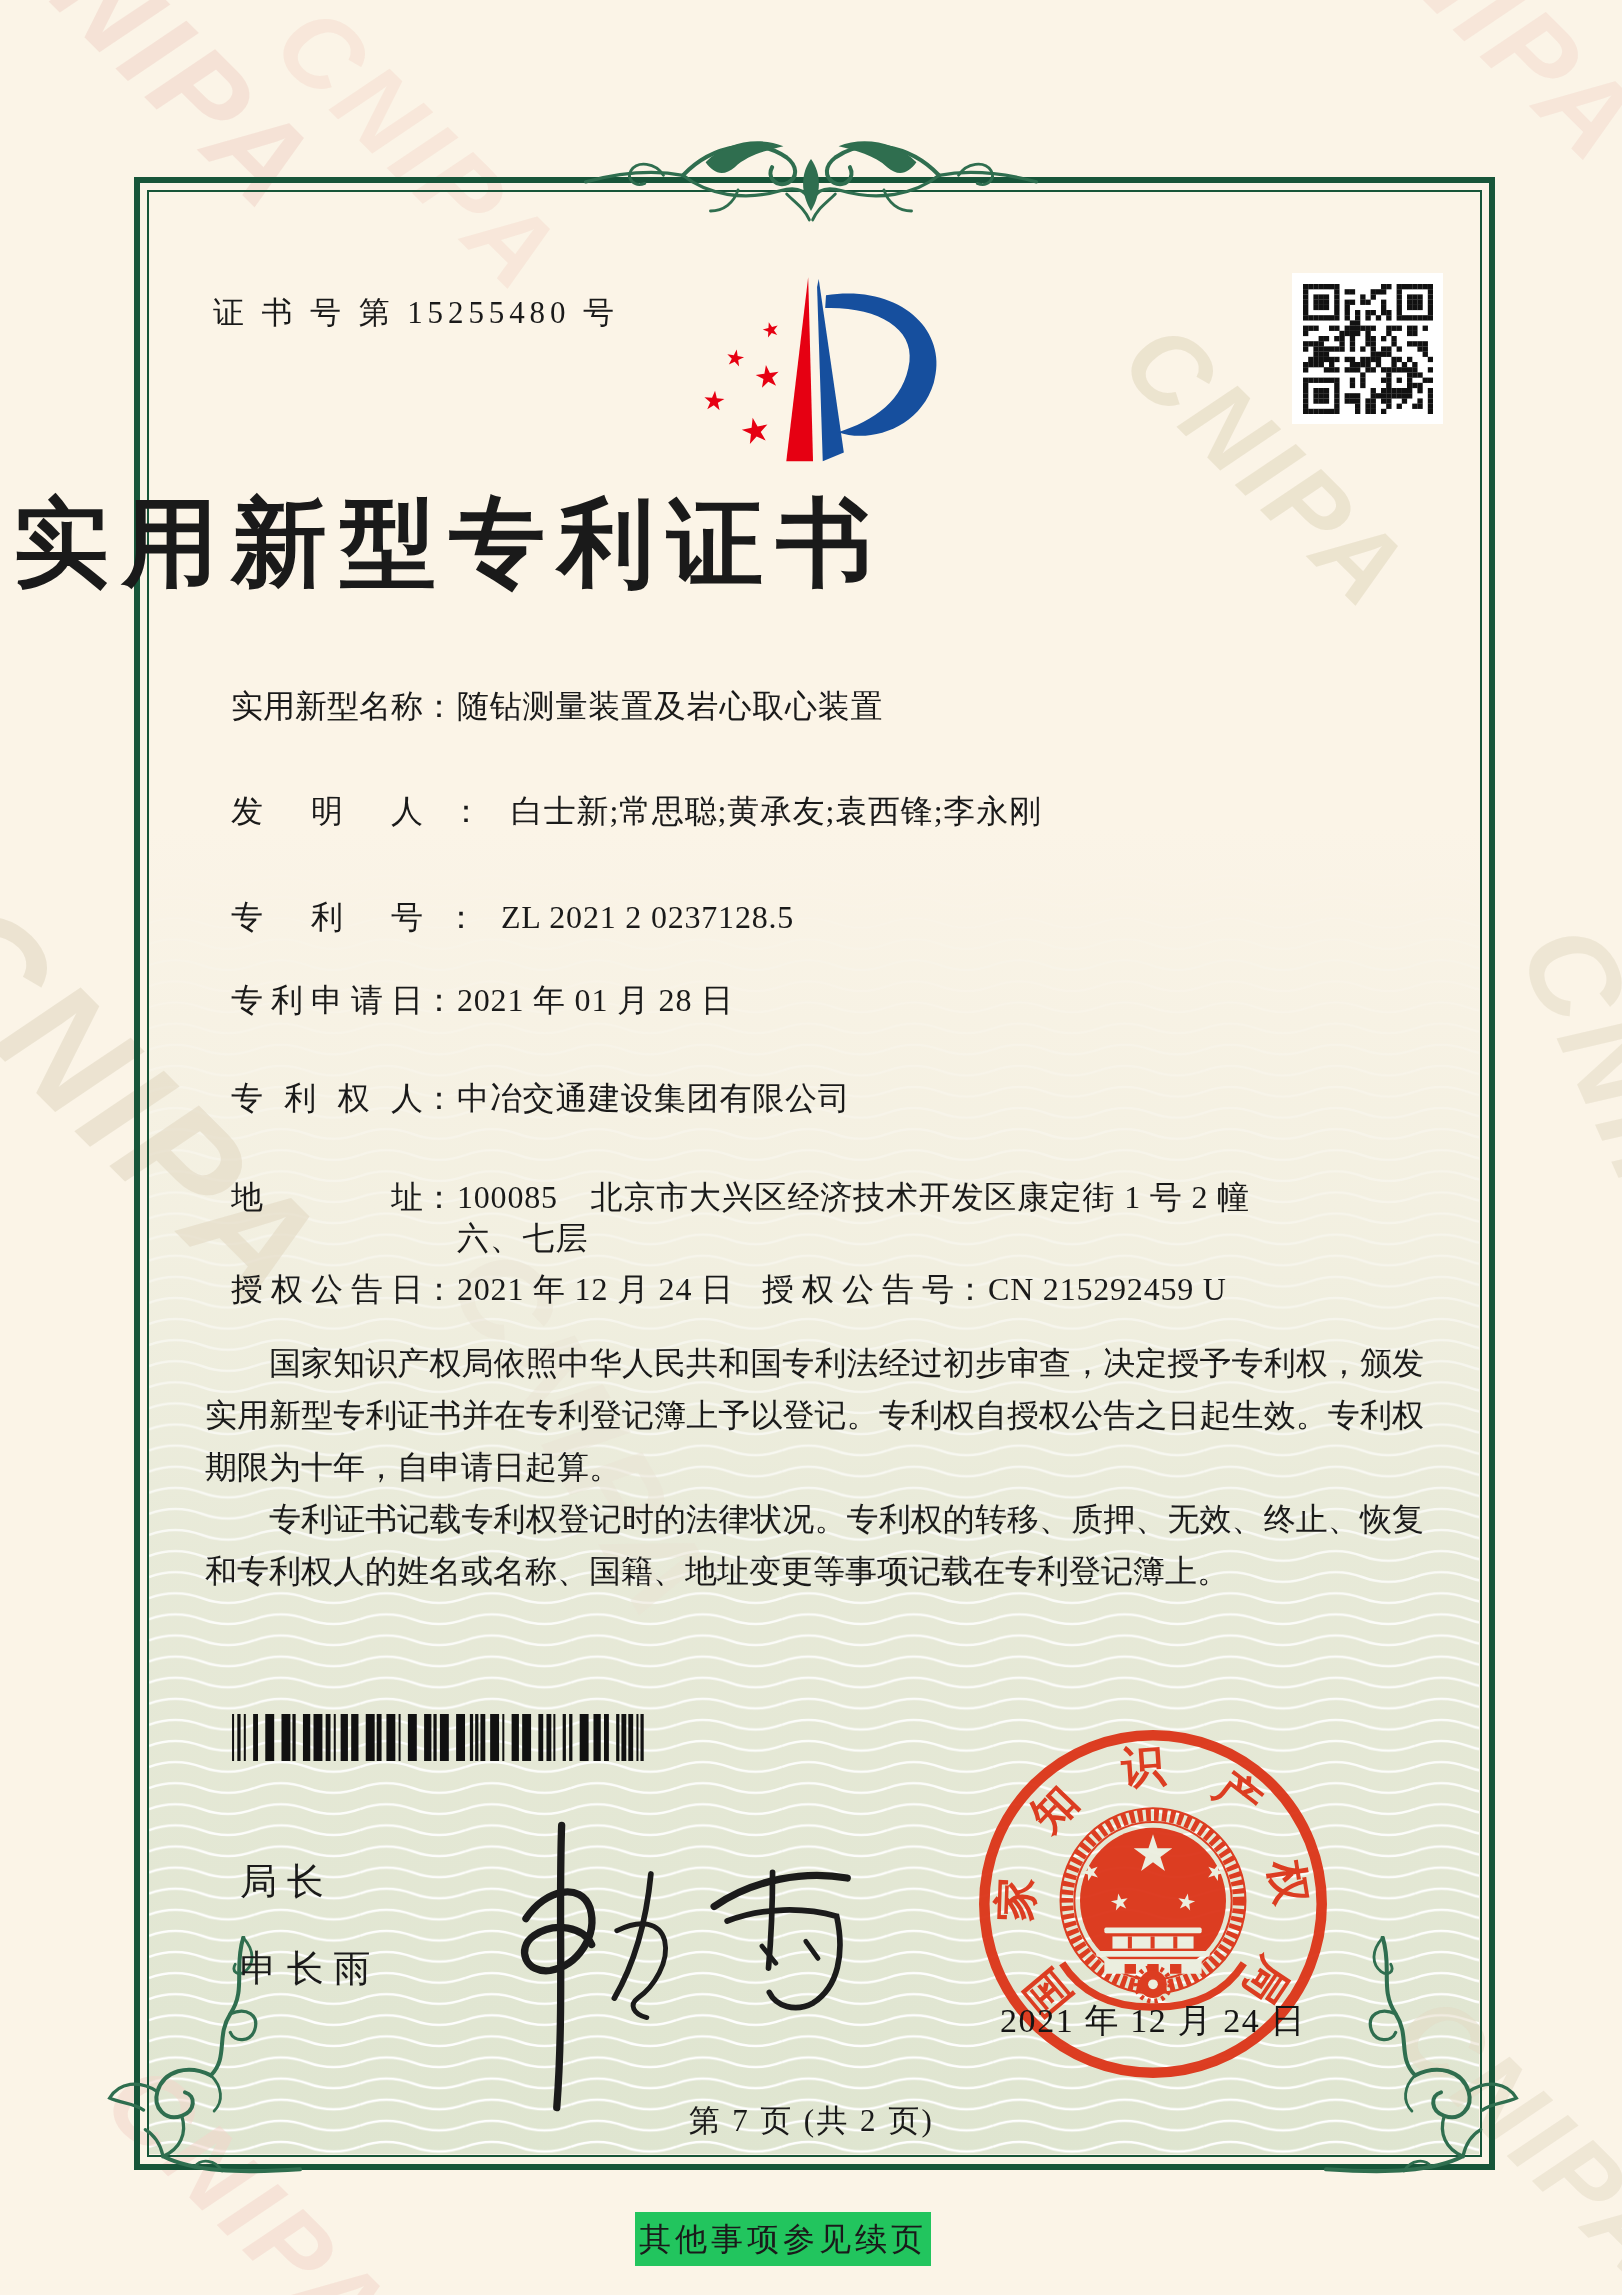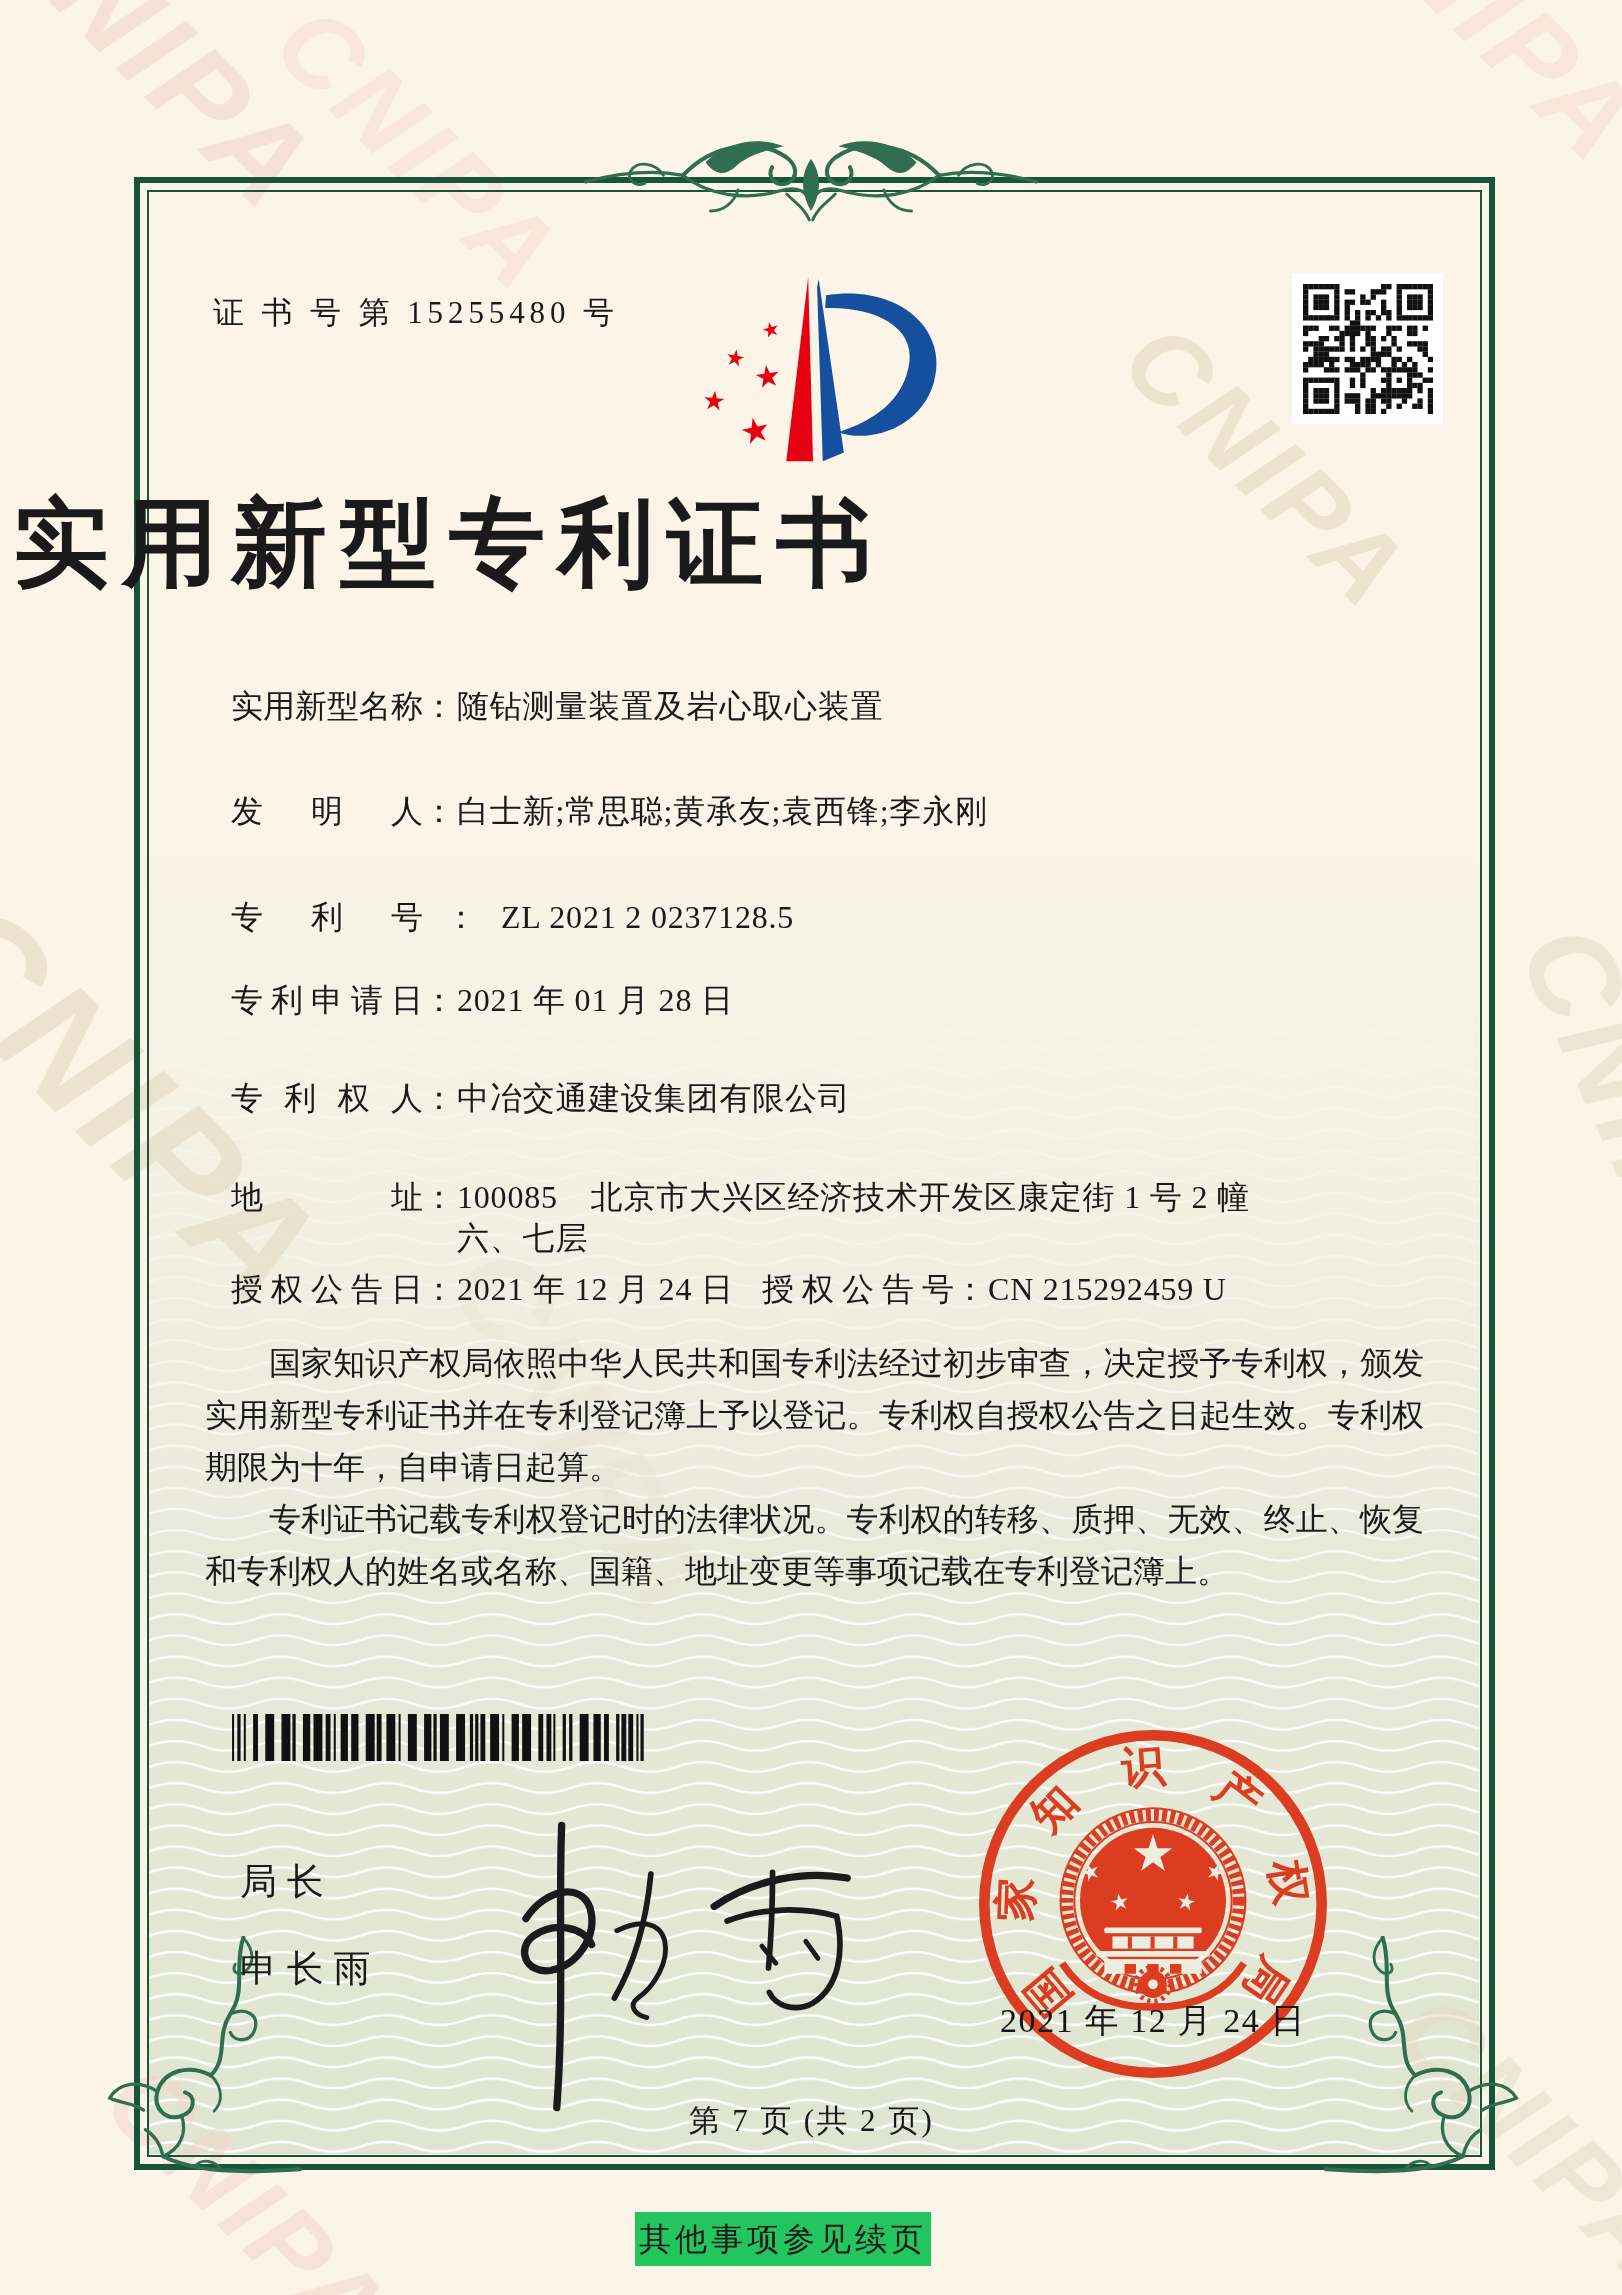--- a/index.html
+++ b/index.html
@@ -459,21 +459,21 @@
       </svg>
   </div>
 
   <div class="doc-title">实用新型专利证书</div>
 
   <div class="frow" style="top:686px;">
     <span class="flabel">实用新型名称</span>
     <span class="fcolon">：</span>
     <span class="fvalue">随钻测量装置及岩心取心装置</span>
   </div>
-  <div class="frow" style="top:791px;">
+  <div class="frow" style="top:791px;gap:27px;">
     <span class="flabel">发明人</span>
     <span class="fcolon">：</span>
     <span class="fvalue">白士新;常思聪;黄承友;袁西锋;李永刚</span>
   </div>
   <div class="frow" style="top:897px;gap:22px;">
     <span class="flabel">专利号</span>
     <span class="fcolon">：</span>
     <span class="fvalue">ZL 2021 2 0237128.5</span>
   </div>
   <div class="frow" style="top:980px;">

